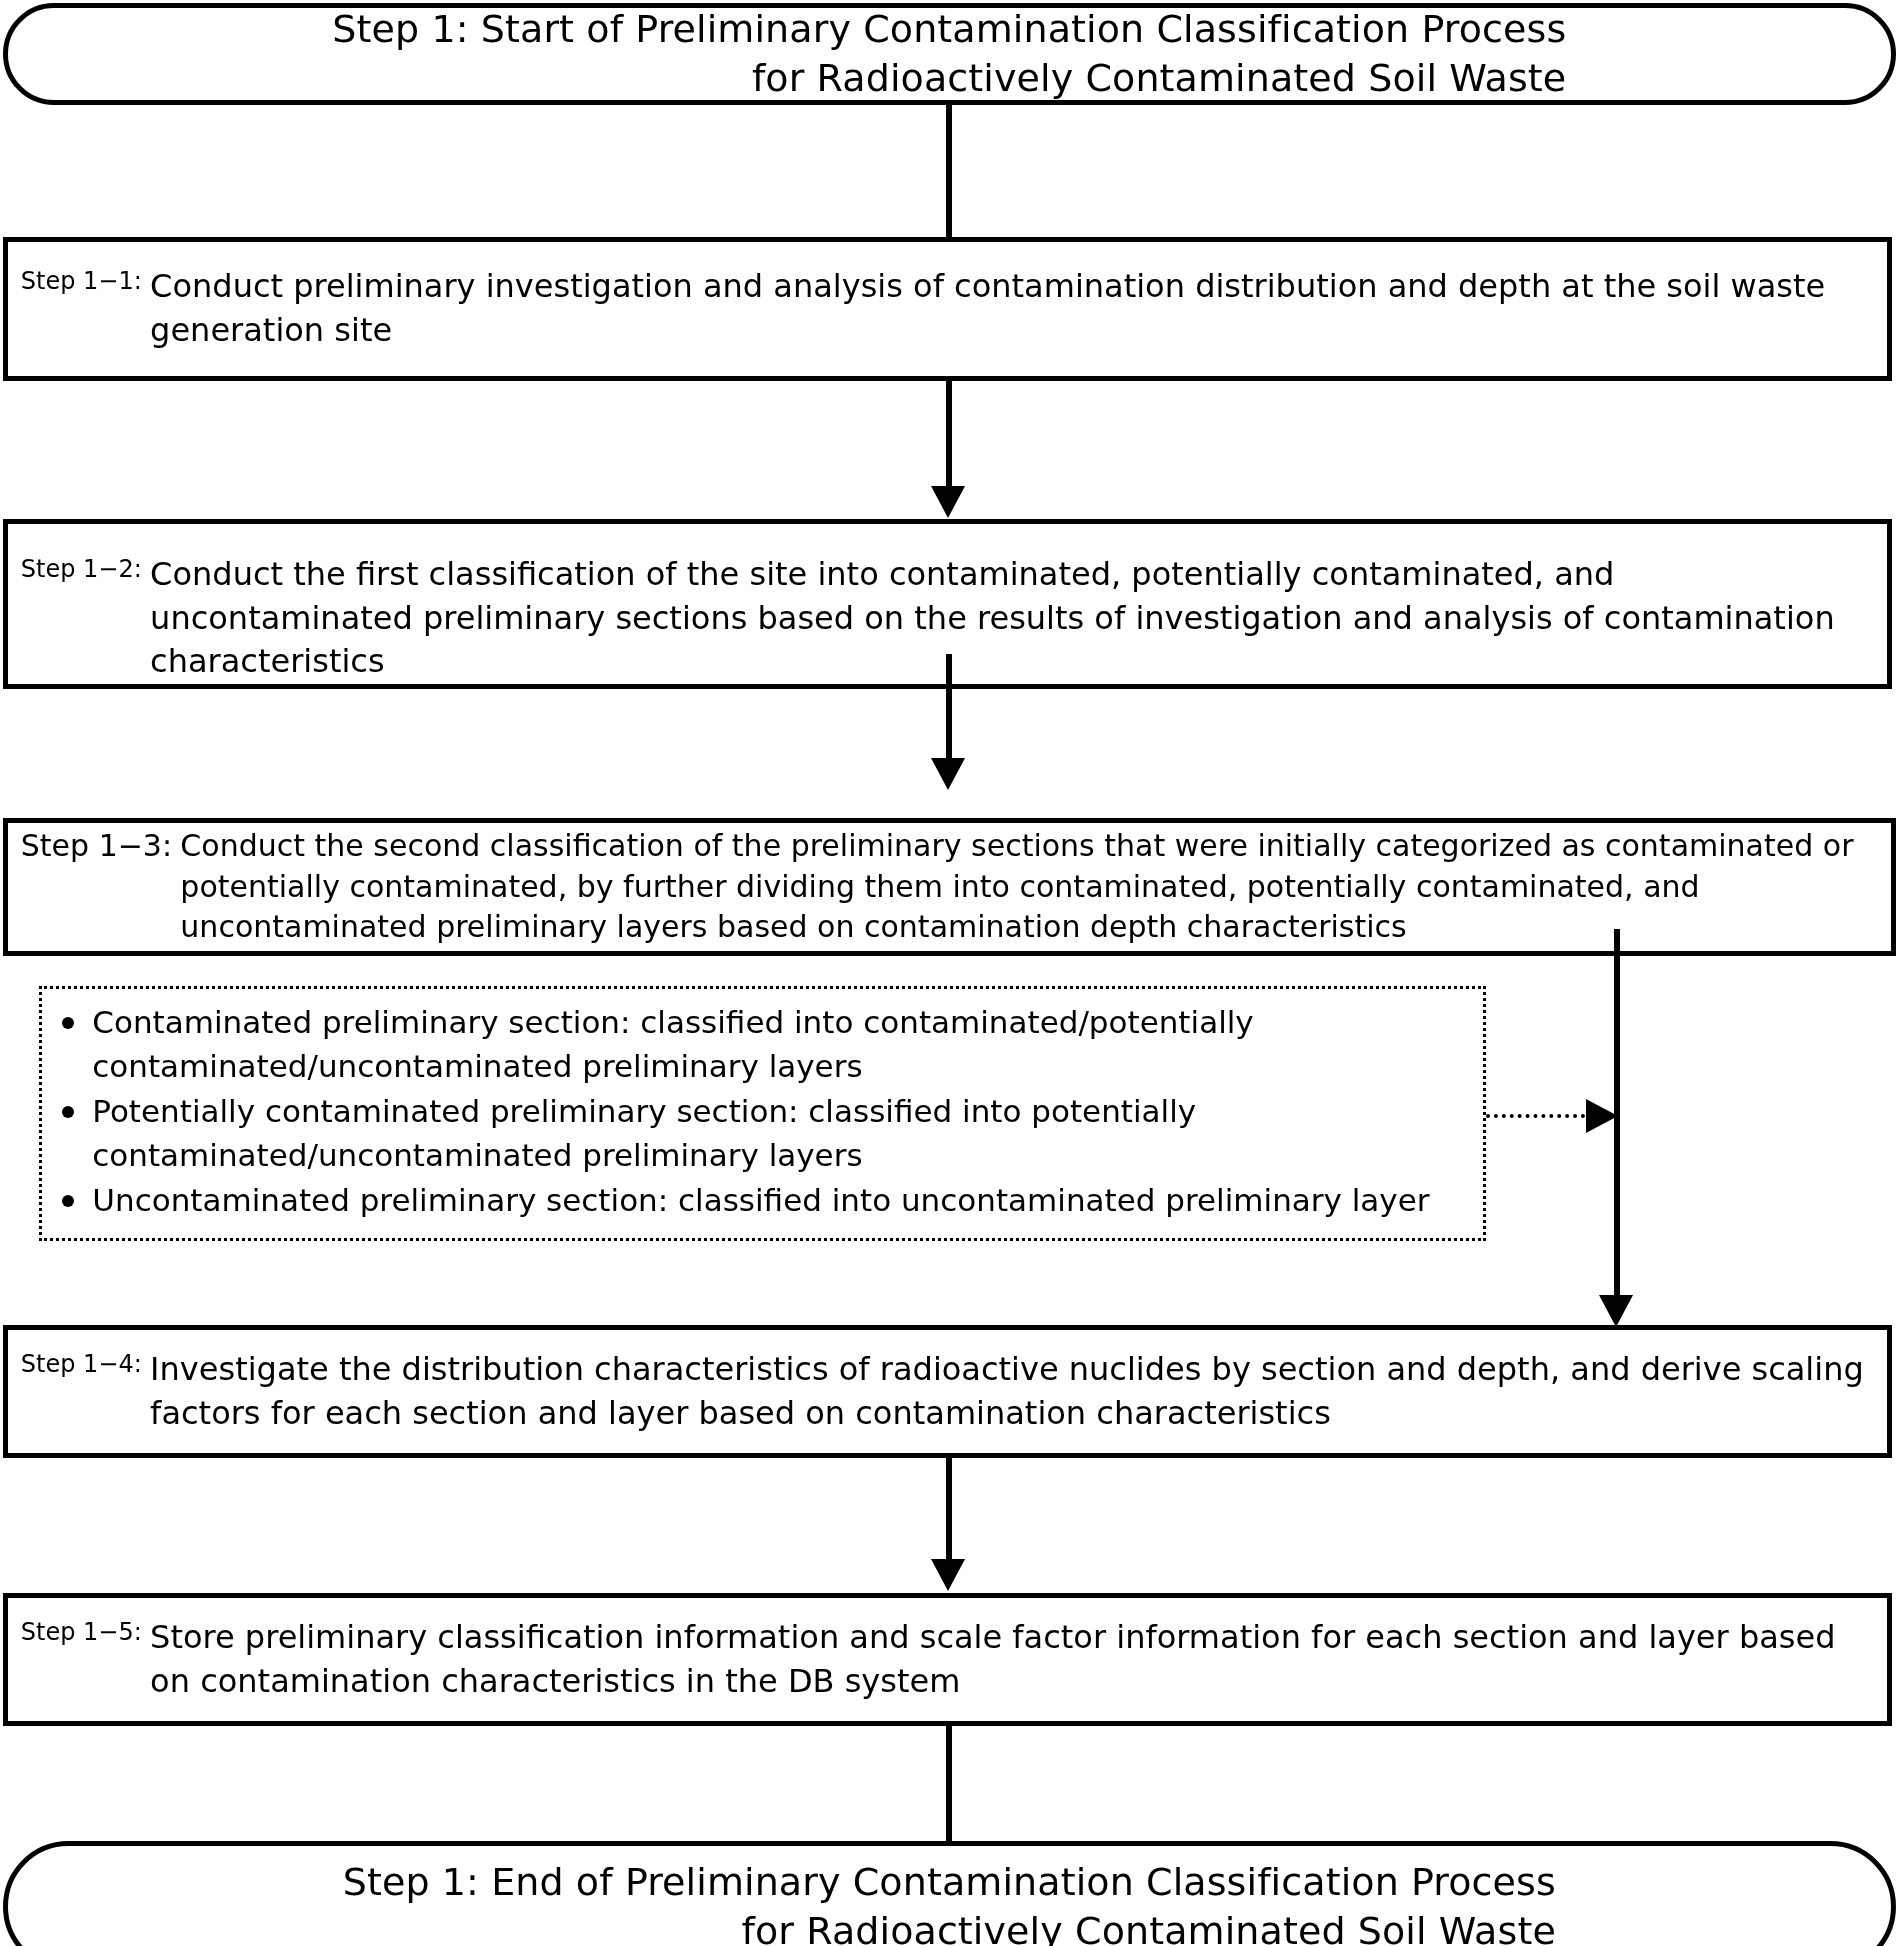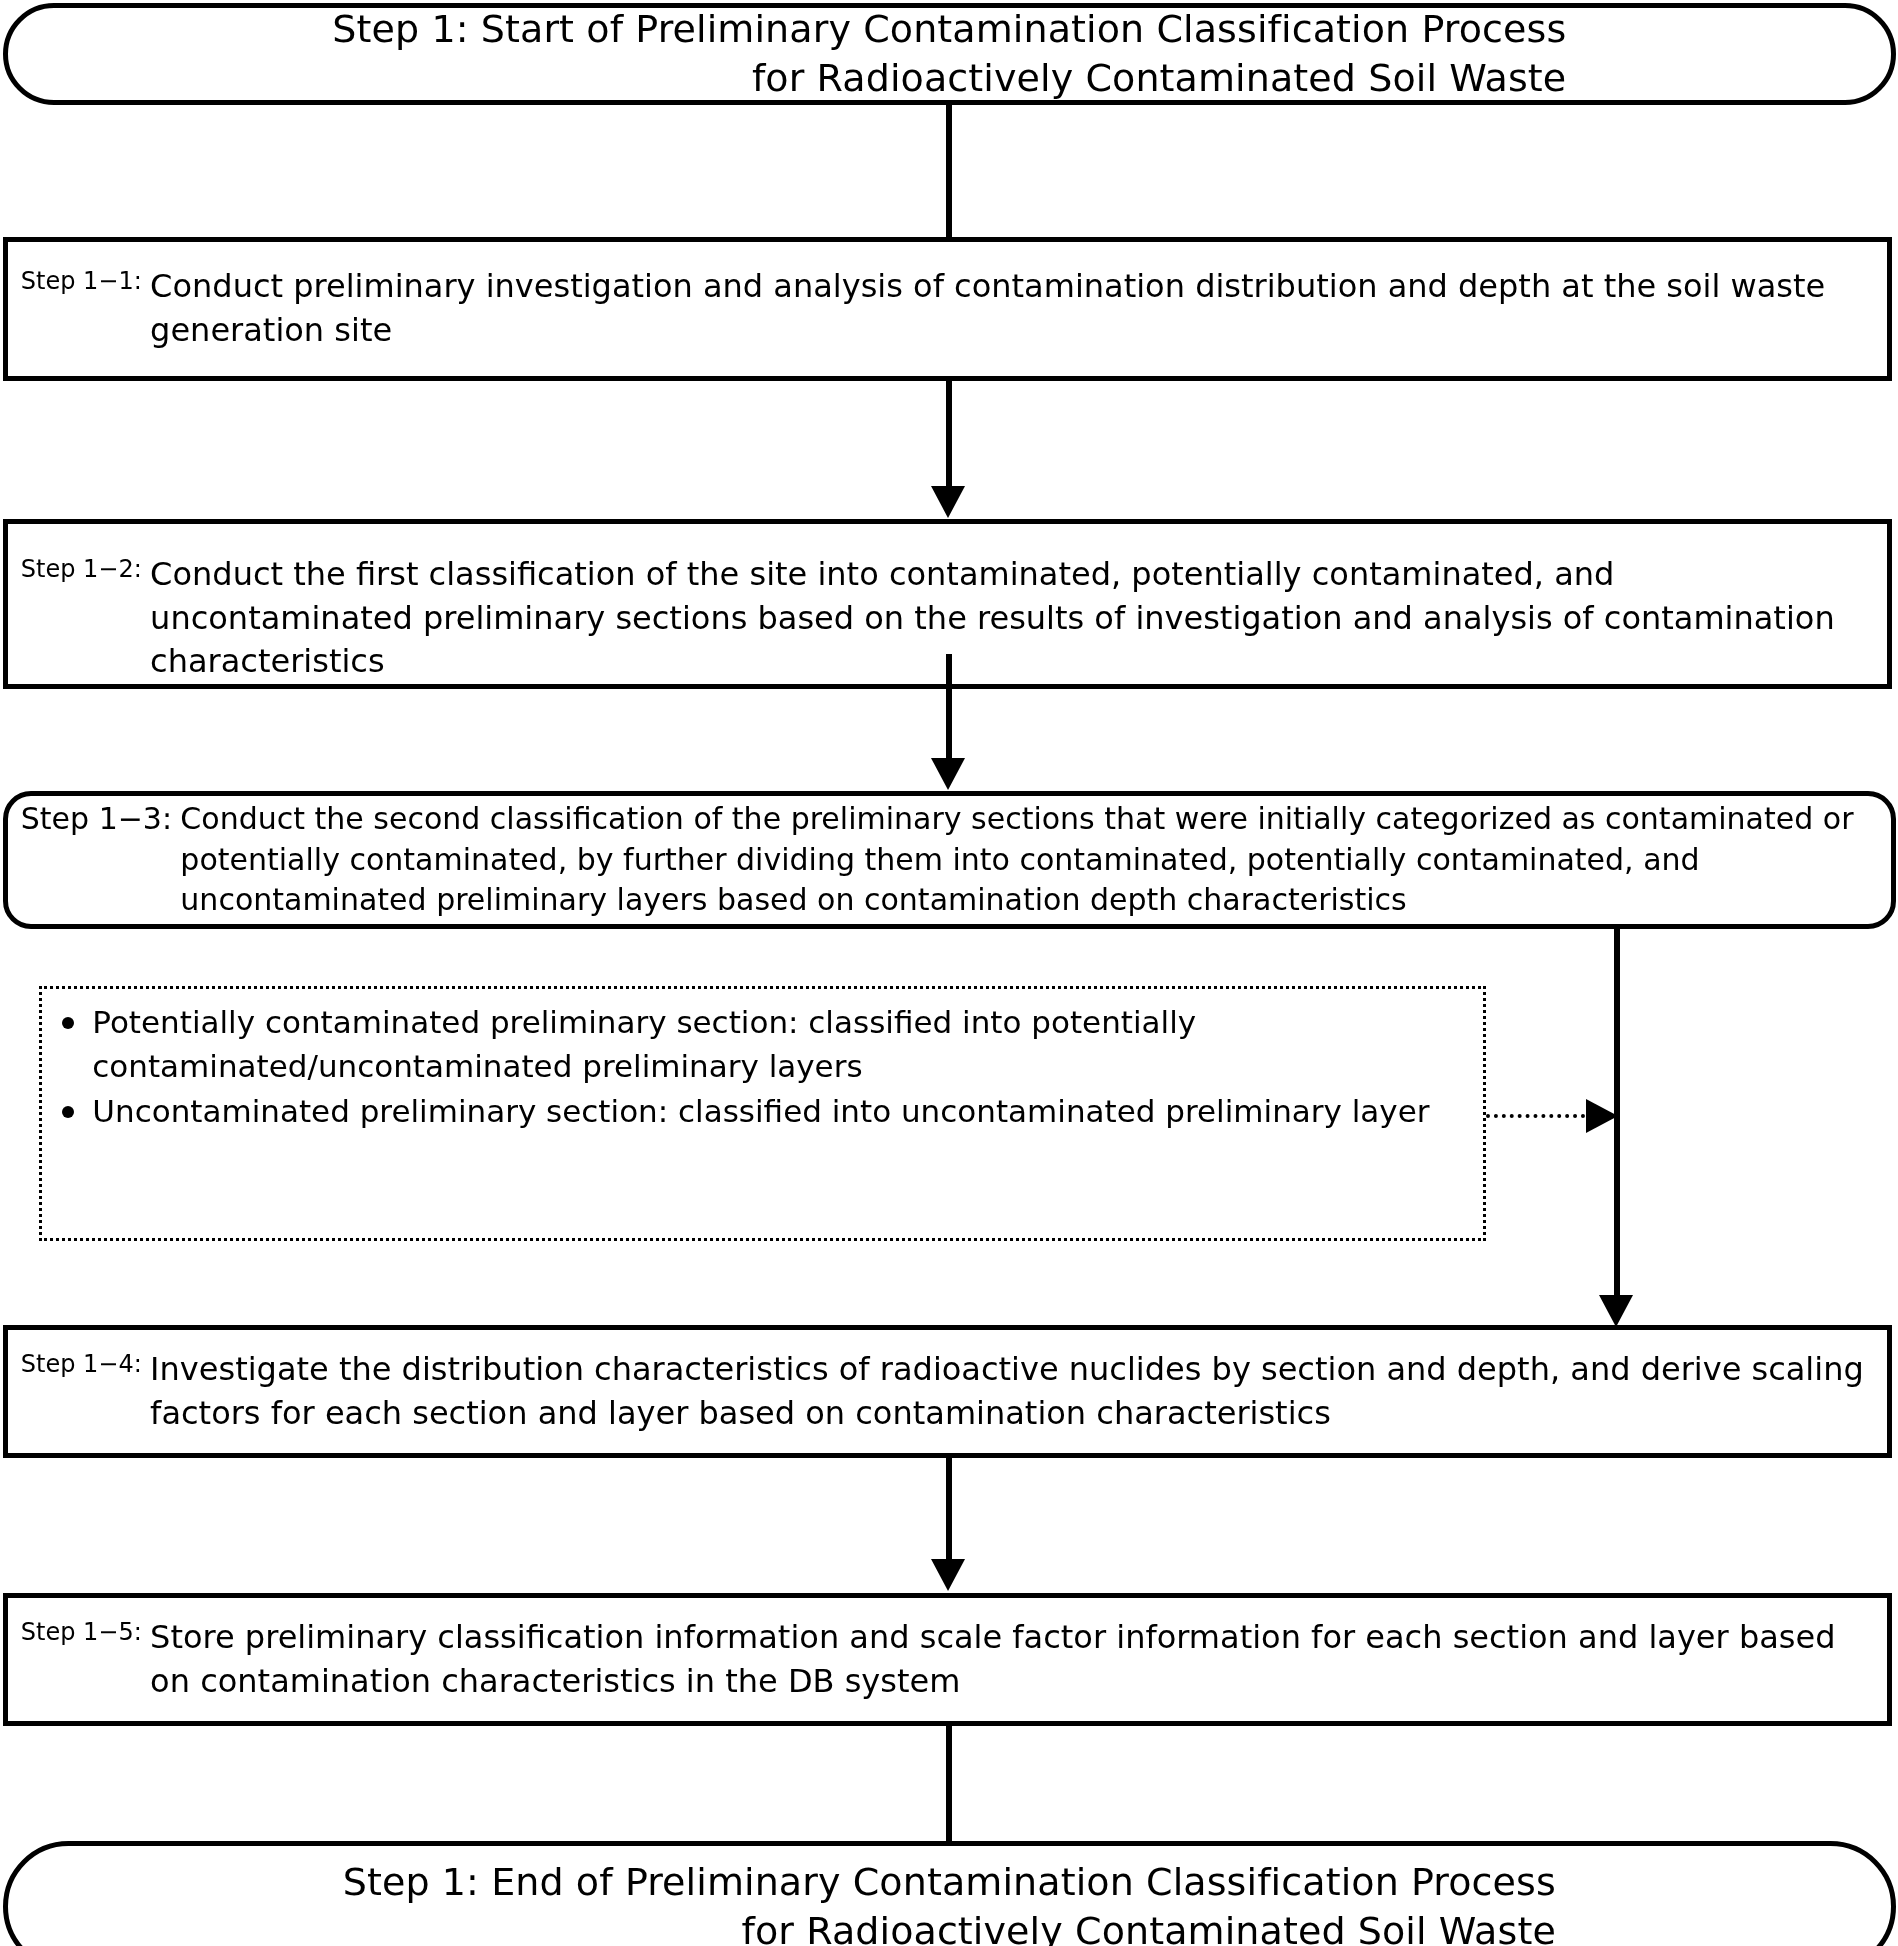--- a/index.html
+++ b/index.html
@@ -152,32 +152,36 @@
   <div class="pbox" style="left:2.8px; top:519px; width:1889px; height:170px;align-items:flex-end;">
     <div class="inner">
       <span class="label">Step 1−2:</span>
       <span class="body">Conduct the first classification of the site into contaminated, potentially contaminated, and uncontaminated preliminary sections based on the results of investigation and analysis of contamination characteristics</span>
     </div>
   </div>
 
   <div class="vline" style="left:946px; top:654px; height:107px;"></div>
   <div class="arrowhead-down" style="left:931px; top:758px;"></div>
 
-  <div class="pbox small" style="left:2.8px; top:791px; width:1893px; height:138px;border-radius:28px;">
+  <div class="pbox small" style="left:2.8px; top:818px; width:1893px; height:138px;">
     <div class="inner">
       <span class="label">Step 1−3:</span>
       <span class="body">Conduct the second classification of the preliminary sections that were initially categorized as contaminated or potentially contaminated, by further dividing them into contaminated, potentially contaminated, and uncontaminated preliminary layers based on contamination depth characteristics</span>
     </div>
   </div>
 
   <div class="vline" style="left:1614px; top:929px; height:369px;"></div>
   <div class="arrowhead-down" style="left:1599px; top:1295px;"></div>
 
   <div class="notebox" style="left:39px; top:986px; width:1447px; height:255px;">
     <ul>
+      <li>
+        <span class="bullet"></span>
+        <span>Contaminated  preliminary section: classified into contaminated/potentially contaminated/uncontaminated preliminary layers</span>
+      </li>
       <li>
         <span class="bullet"></span>
         <span>Potentially contaminated preliminary section: classified into potentially contaminated/uncontaminated preliminary layers</span>
       </li>
       <li>
         <span class="bullet"></span>
         <span>Uncontaminated preliminary section: classified into uncontaminated preliminary layer</span>
       </li>
     </ul>
   </div>

